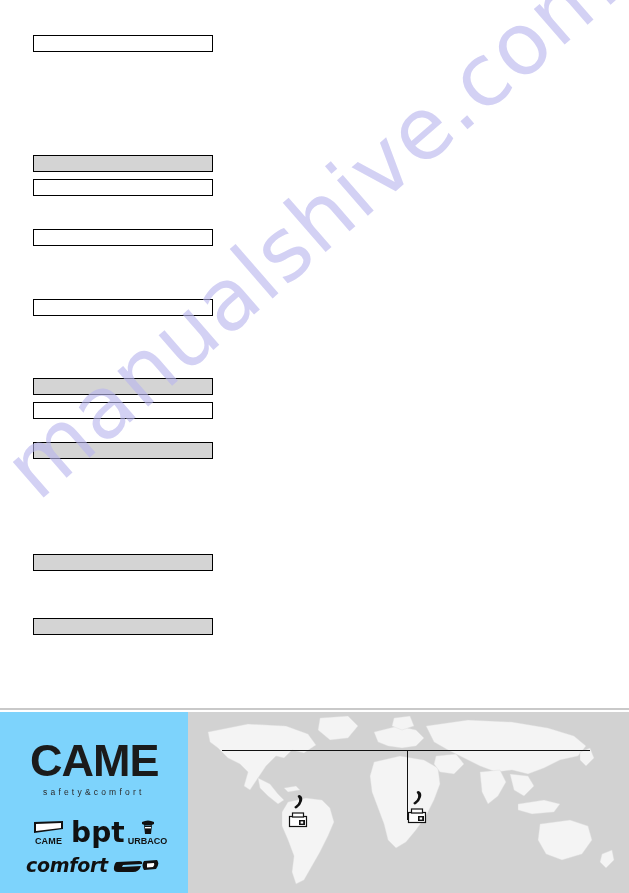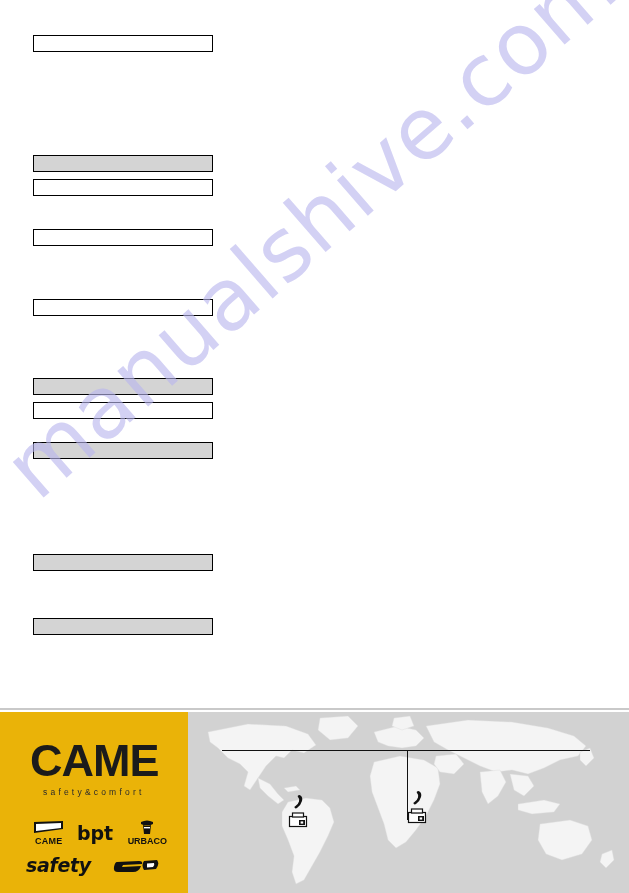--- a/index.html
+++ b/index.html
@@ -52,21 +52,21 @@
     top: 712px;
     width: 629px;
     height: 181px;
   }
   #brand-panel {
     position: absolute;
     left: 0;
     top: 0;
     width: 188px;
     height: 181px;
-    background: #eab308;
+    background: #7dd3fc;
   }
   #came-wordmark {
     position: absolute;
     left: 30px;
     top: 26px;
     font-size: 45px;
     font-weight: bold;
     letter-spacing: -1px;
     color: #1b1b1b;
     line-height: 1;
@@ -111,21 +111,21 @@
     font-size: 9px;
     font-weight: bold;
     letter-spacing: .2px;
     color: #111;
     line-height: 10px;
   }
 
   .brand-bpt {
     width: 48px;
     text-align: center;
-    font-size: 19px;
+    font-size: 28px;
     font-weight: bold;
     color: #111;
     line-height: 26px;
     font-family: "DejaVu Sans", sans-serif;
   }
 
   .brand-urbaco {
     width: 58px;
     text-align: center;
   }
@@ -273,21 +273,21 @@
                 <path d="M2 3 Q8 0 14 3 L14 5 Q8 8 2 5 Z" fill="#111"></path>
                 <path d="M4 6 Q8 8 12 6 L11 15 L5 15 Z" fill="#111"></path>
                 <rect x="5" y="8" width="6" height="1.4" fill="#ffffff"></rect>
               </svg>
             </span>
             <span class="word">URBACO</span>
           </div>
         </div>
 
         <div class="brand-row row2">
-          <div class="brand-parkare">safety</div>
+          <div class="brand-parkare">comfort</div>
           <div class="brand-go">
             <span>
               <svg viewBox="0 0 46 18" width="46" height="18">
                 <path d="M4 4 L26 3 Q30 3 29 6 L10 7 L9 9 L28 8 Q26 14 20 14 L5 14 Q0 14 1 9 Q2 4 4 4 Z" fill="#111"></path>
                 <path d="M31 3 L44 2 Q47 6 43 11 L31 12 Q28 7 31 3 Z" fill="#111"></path>
                 <path d="M34 5.5 L41 5 Q42 7.5 40 9 L34 9.5 Z" fill="#ffffff"></path>
               </svg>
             </span>
           </div>
         </div>

